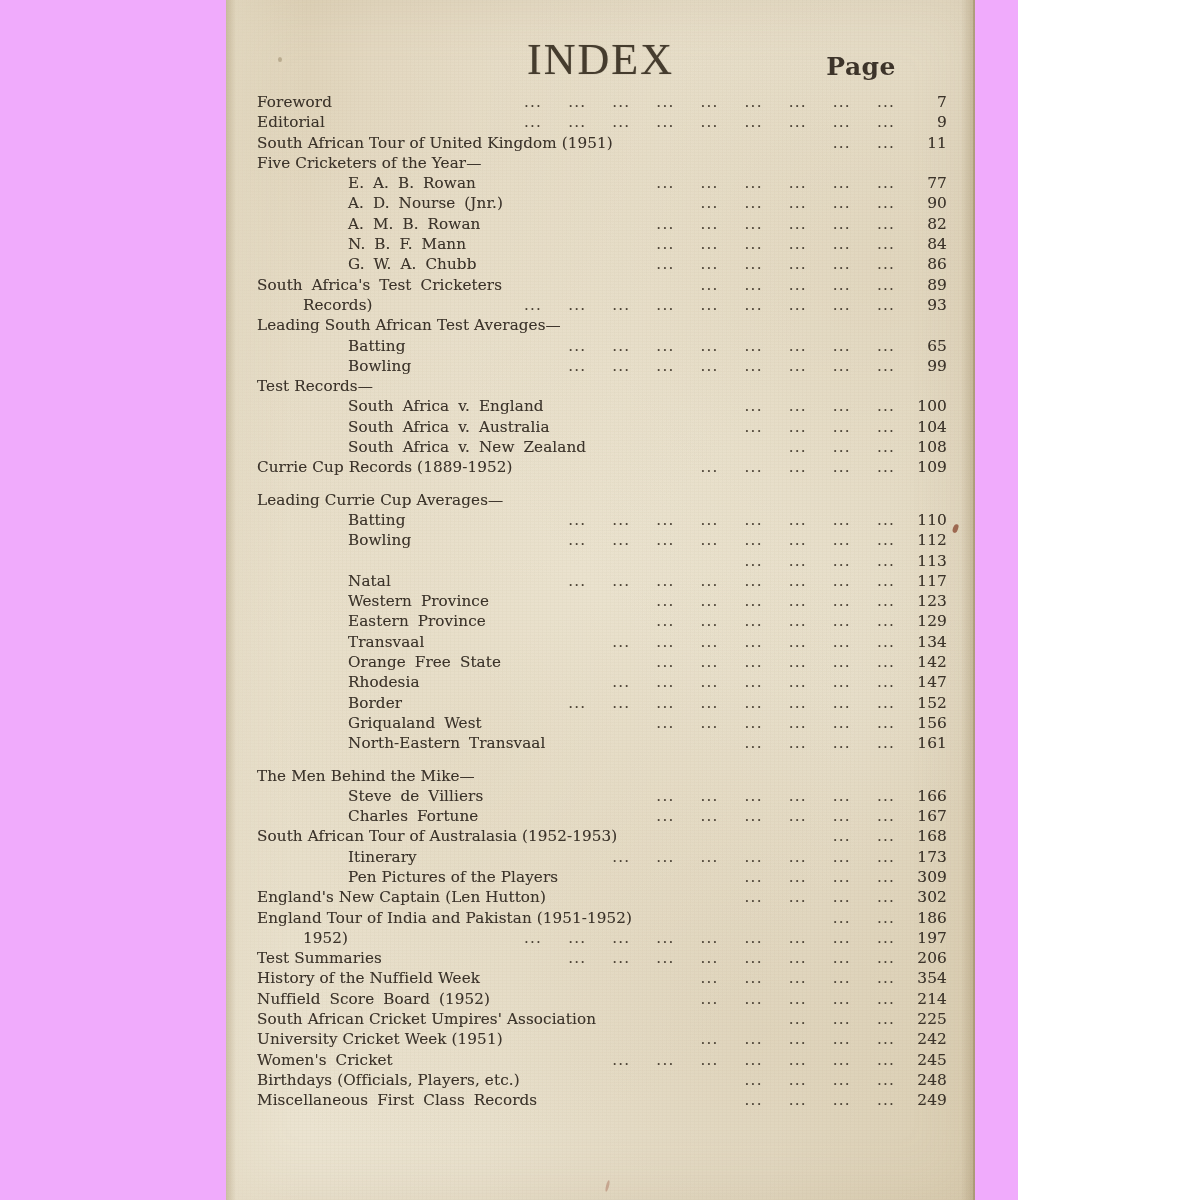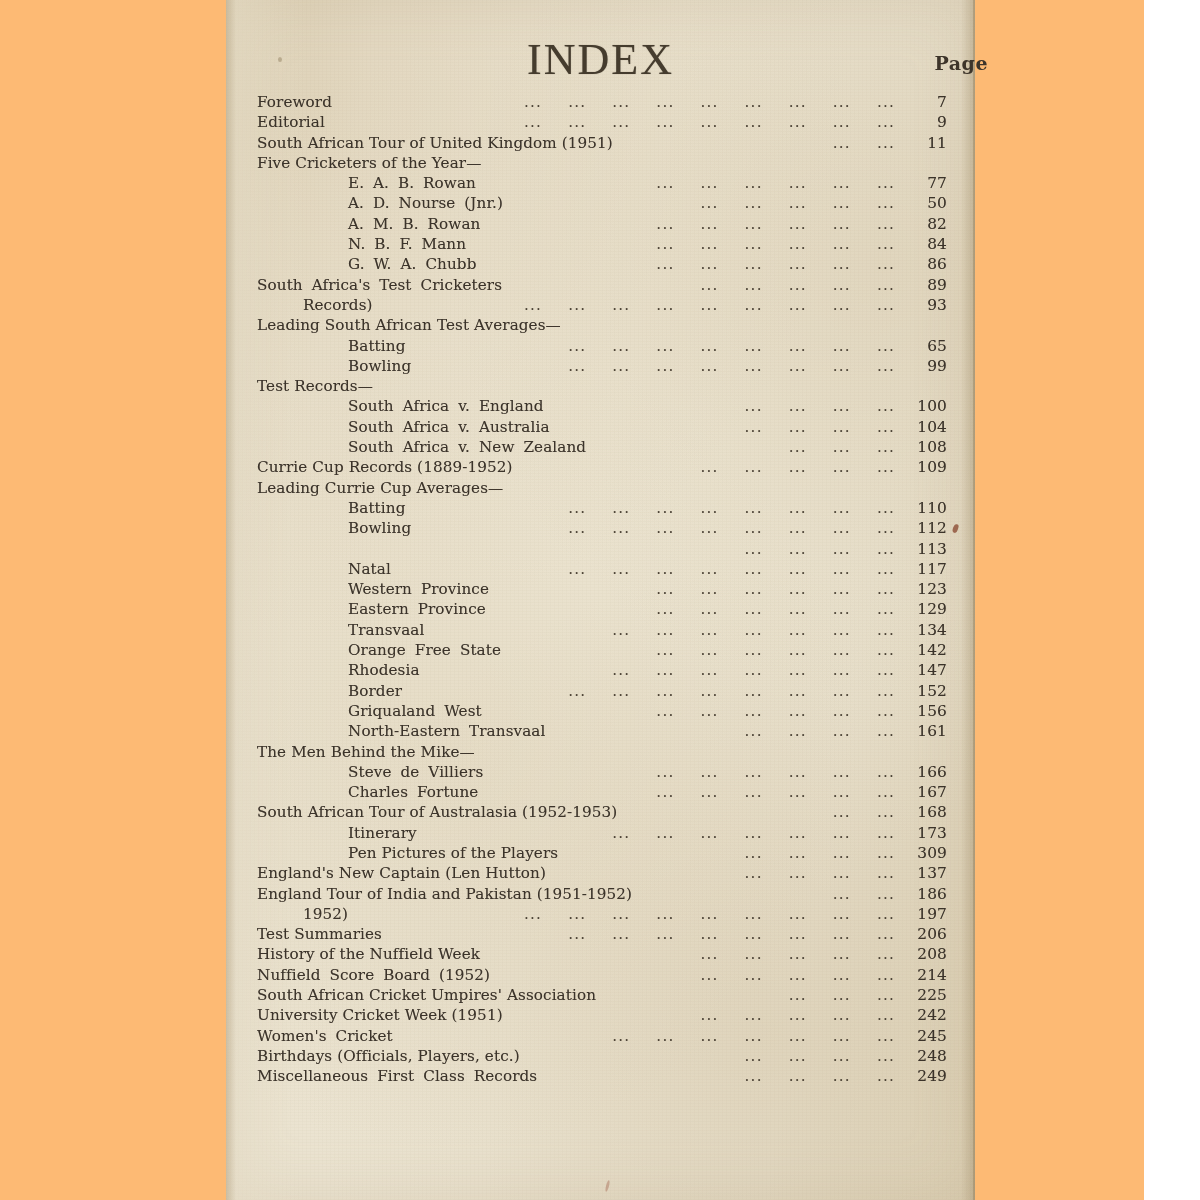--- a/index.html
+++ b/index.html
@@ -11,23 +11,23 @@
     width: 1200px;
     height: 1200px;
     overflow: hidden;
     font-family: "Liberation Serif", serif;
   }
 
   
   #scan {
     position: absolute;
     left: 0; top: 0;
-    width: 1144px;
+    width: 1018px;
     height: 1200px;
-    background: #fdba74;
+    background: #f0abfc;
   }
   #sheet {
     position: absolute;
     left: 226px;
     top: 0px;
     width: 749px;
     height: 1200px;
     background:
       
       radial-gradient(circle at 12% 8%, rgba(210,193,160,.35) 0%, rgba(210,193,160,0) 42%),
@@ -107,27 +107,27 @@
     width: 749px;
     text-align: center;
     font-family: "Liberation Serif", serif;
     font-size: 44px;
     letter-spacing: 2px;
     color: #453c2e;
     text-shadow: 0 0 1px rgba(69,60,46,.45);
   }
   #page-header {
     position: absolute;
-    left: 888px;
+    left: 796px;
     top: 52px;
     width: 100px;
     text-align: right;
     font-family: "DejaVu Serif", serif;
     font-weight: bold;
-    font-size: 19px;
+    font-size: 25px;
     color: #3d342a;
     letter-spacing: .5px;
   }
 
   
   #index-list {
     position: absolute;
     left: 257px;
     top: 92px;
     width: 690px;
@@ -135,21 +135,21 @@
   .row {
     position: relative;
     height: 20.3px;
     line-height: 20.3px;
     white-space: nowrap;
     font-family: "DejaVu Serif", serif;
     font-size: 15.2px;
     color: #3b332a;
     letter-spacing: .1px;
   }
-  .row.gap-before { margin-top: 0; }
+  .row.gap-before { margin-top: 12px; }
 
   .label {
     position: absolute;
     left: 0;
     top: 0;
     color: #3b332a;
     text-shadow: 0 0 .5px rgba(59,51,42,.35);
   }
   .label.ind1 { left: 91px; }
   .label.ind-cont { left: 46px; }
@@ -228,21 +228,21 @@
         <span class="label">Five Cricketers of the Year—</span>
       </div>
       <div class="row">
         <span class="label ind1 wide">E. A. B. Rowan</span>
         <span class="leaders">... ... ... ... ... ...</span>
         <span class="pagenum">77</span>
       </div>
       <div class="row">
         <span class="label ind1 wide">A. D. Nourse (Jnr.)</span>
         <span class="leaders">... ... ... ... ...</span>
-        <span class="pagenum">50</span>
+        <span class="pagenum">90</span>
       </div>
       <div class="row">
         <span class="label ind1 wide">A. M. B. Rowan</span>
         <span class="leaders">... ... ... ... ... ...</span>
         <span class="pagenum">82</span>
       </div>
       <div class="row">
         <span class="label ind1 wide">N. B. F. Mann</span>
         <span class="leaders">... ... ... ... ... ...</span>
         <span class="pagenum">84</span>
@@ -384,41 +384,41 @@
         <span class="pagenum">173</span>
       </div>
       <div class="row">
         <span class="label ind1">Pen Pictures of the Players</span>
         <span class="leaders">... ... ... ...</span>
         <span class="pagenum">309</span>
       </div>
       <div class="row">
         <span class="label">England's New Captain (Len Hutton)</span>
         <span class="leaders">... ... ... ...</span>
-        <span class="pagenum">137</span>
+        <span class="pagenum">302</span>
       </div>
       <div class="row">
         <span class="label">England Tour of India and Pakistan (1951-1952)</span>
         <span class="leaders">... ...</span>
         <span class="pagenum">186</span>
       </div>
       <div class="row">
         <span class="label ind-cont">1952)</span>
         <span class="leaders">... ... ... ... ... ... ... ... ...</span>
         <span class="pagenum">197</span>
       </div>
       <div class="row">
         <span class="label">Test Summaries</span>
         <span class="leaders">... ... ... ... ... ... ... ...</span>
         <span class="pagenum">206</span>
       </div>
       <div class="row">
         <span class="label">History of the Nuffield Week</span>
         <span class="leaders">... ... ... ... ...</span>
-        <span class="pagenum">208</span>
+        <span class="pagenum">354</span>
       </div>
       <div class="row">
         <span class="label wide">Nuffield Score Board (1952)</span>
         <span class="leaders">... ... ... ... ...</span>
         <span class="pagenum">214</span>
       </div>
       <div class="row">
         <span class="label">South African Cricket Umpires' Association</span>
         <span class="leaders">... ... ...</span>
         <span class="pagenum">225</span>

